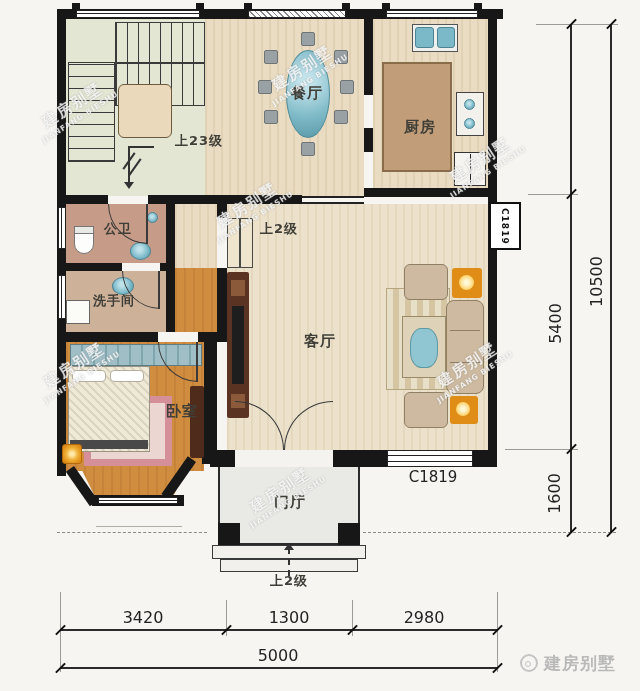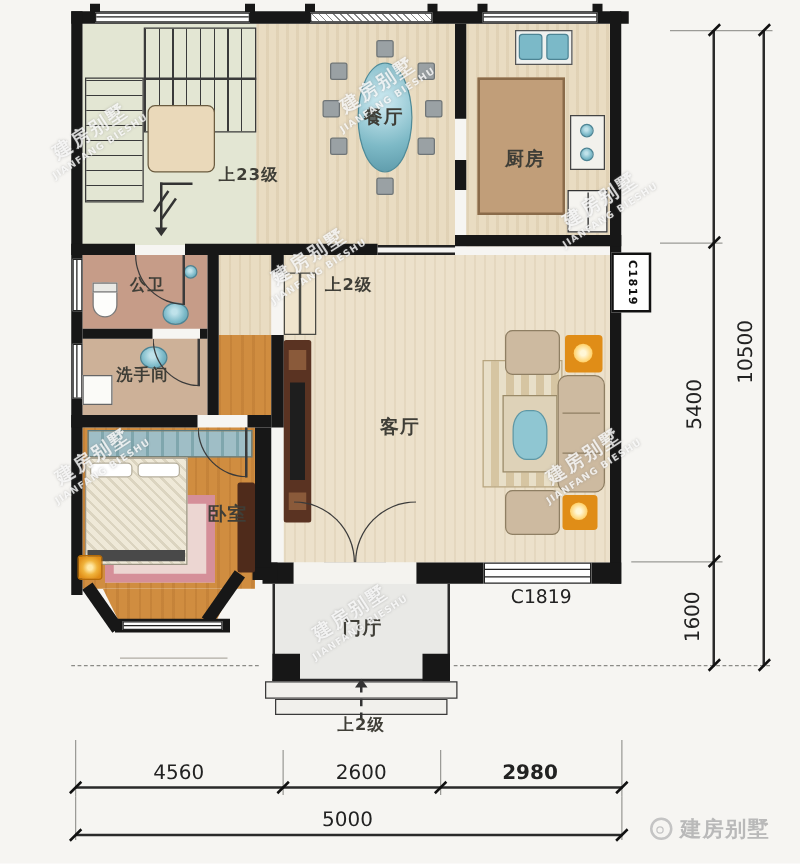--- a/index.html
+++ b/index.html
@@ -232,23 +232,23 @@
   <div class="a ext" style="left:60px;top:637px;width:1px;height:35px;"></div>
   <div class="a ext" style="left:497px;top:637px;width:1px;height:35px;"></div>
   <div class="a dline" style="left:60px;top:629px;width:438px;height:2px;"></div>
   <div class="a dline" style="left:60px;top:667px;width:438px;height:2px;"></div>
   <div class="a tick" style="left:54px;top:629px;"></div>
   <div class="a tick" style="left:220px;top:629px;"></div>
   <div class="a tick" style="left:346px;top:629px;"></div>
   <div class="a tick" style="left:491px;top:629px;"></div>
   <div class="a tick" style="left:54px;top:667px;"></div>
   <div class="a tick" style="left:491px;top:667px;"></div>
-  <div class="a dim" style="left:108px;top:608px;width:70px;">4560</div>
-  <div class="a dim" style="left:254px;top:608px;width:70px;">2600</div>
-  <div class="a dim" style="left:389px;top:608px;width:70px;font-weight:bold;">2980</div>
+  <div class="a dim" style="left:108px;top:608px;width:70px;">3420</div>
+  <div class="a dim" style="left:254px;top:608px;width:70px;">1300</div>
+  <div class="a dim" style="left:389px;top:608px;width:70px;">2980</div>
   <div class="a dim" style="left:243px;top:646px;width:70px;">5000</div>
 
   <div class="a wm" style="left:10px;top:95px;">
     <span class="cn">建房别墅</span>
     <span class="en">JIANFANG BIESHU</span>
   </div>
   <div class="a wm" style="left:240px;top:58px;">
     <span class="cn">建房别墅</span>
     <span class="en">JIANFANG BIESHU</span>
   </div>

